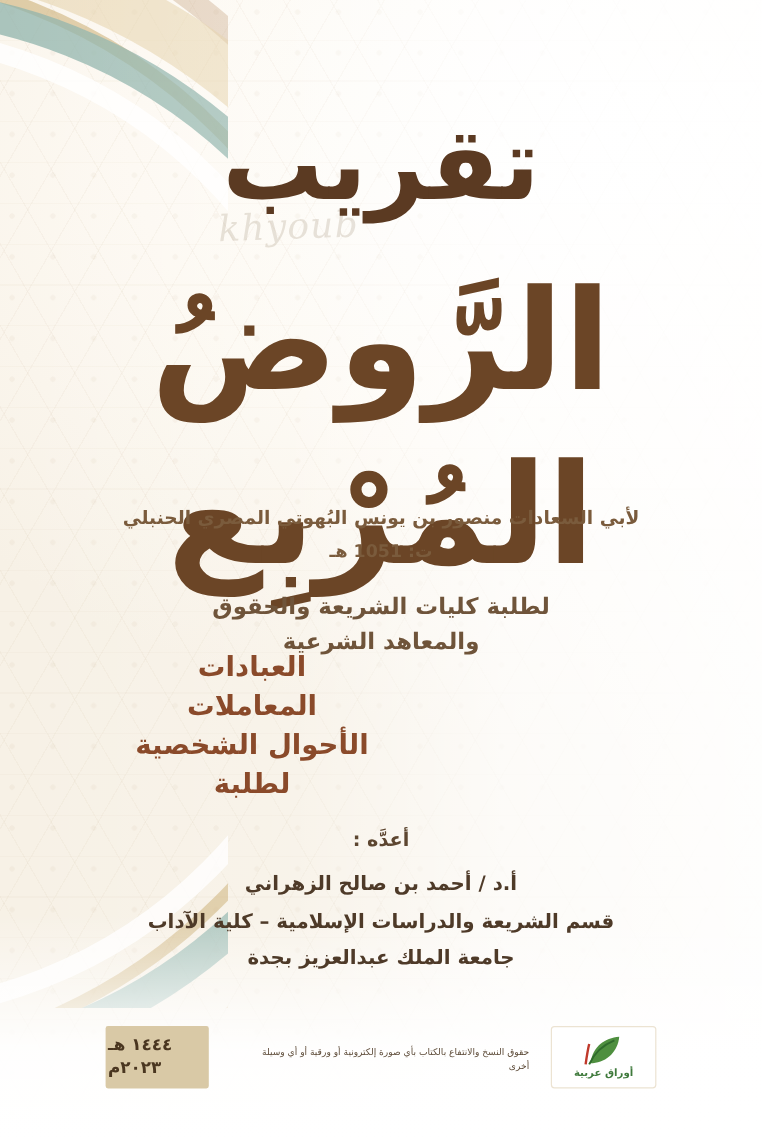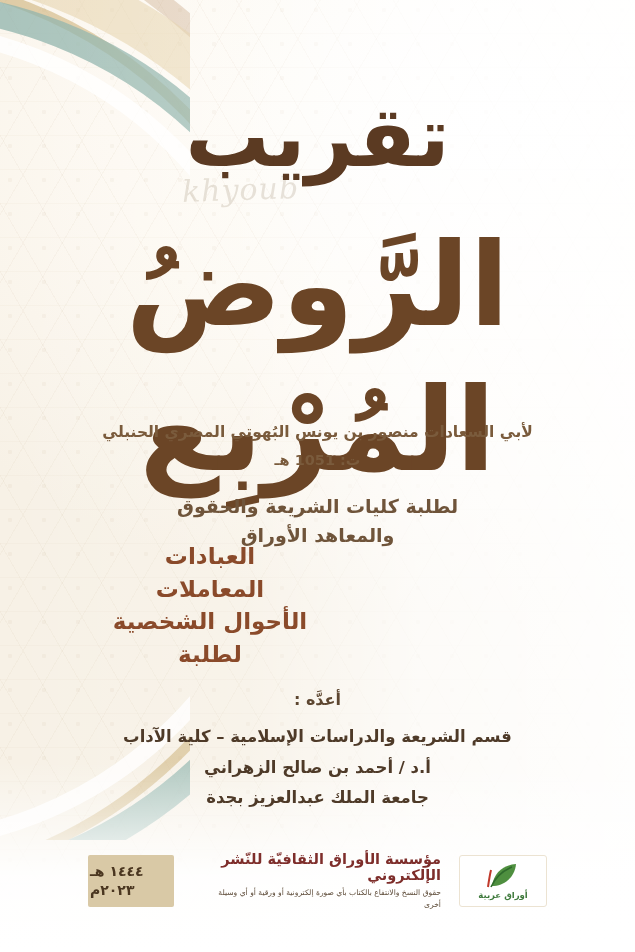--- a/index.html
+++ b/index.html
@@ -297,48 +297,47 @@
 
     <div class="title-main">الرَّوضُ المُرْبِع</div>
 
     <div class="author-line">
       <span>لأبي السعادات منصور بن يونس البُهوتي المصري الحنبلي</span>
       <span class="death">ت: 1051 هـ</span>
     </div>
 
     <div class="audience">
       <div>لطلبة كليات الشريعة والحقوق</div>
-      <div>والمعاهد الأوراق</div>
+      <div>والمعاهد الشرعية</div>
     </div>
 
     <div class="topics">
       <div>العبادات</div>
       <div>المعاملات</div>
       <div>الأحوال الشخصية</div>
       <div>لطلبة</div>
     </div>
 
     <div class="prepared-label">أعدَّه :</div>
 
     <div class="prepared">
+      <div>أ.د / أحمد بن صالح الزهراني</div>
       <div>قسم الشريعة والدراسات الإسلامية – كلية الآداب</div>
-      <div>أ.د / أحمد بن صالح الزهراني</div>
       <div>جامعة الملك عبدالعزيز بجدة</div>
     </div>
   </div>
 
   <div class="footer">
 
     <div class="footer-year">
       <div>١٤٤٤ هـ</div>
       <div>٢٠٢٣م</div>
     </div>
 
     <div class="footer-mid">
-      <div class="footer-title">مؤسسة الأوراق الثقافيّة للنّشر الإلكتروني</div>
       <div class="footer-rights">
         <div>حقوق النسخ والانتفاع بالكتاب بأي صورة إلكترونية أو ورقية أو أي وسيلة أخرى</div>
       </div>
     </div>
 
     <div class="footer-logo">
       <div class="logo-mark">
         <svg viewBox="0 0 34 26" width="34" height="26" aria-hidden="true">
           <path d="M6 24 C8 10 18 3 30 2 C29 14 20 23 8 24 Z" fill="#4e8f3f"></path>
           <path d="M5 25 C9 16 16 9 26 5" stroke="#2f6b2c" stroke-width="1.6" fill="none"></path>

